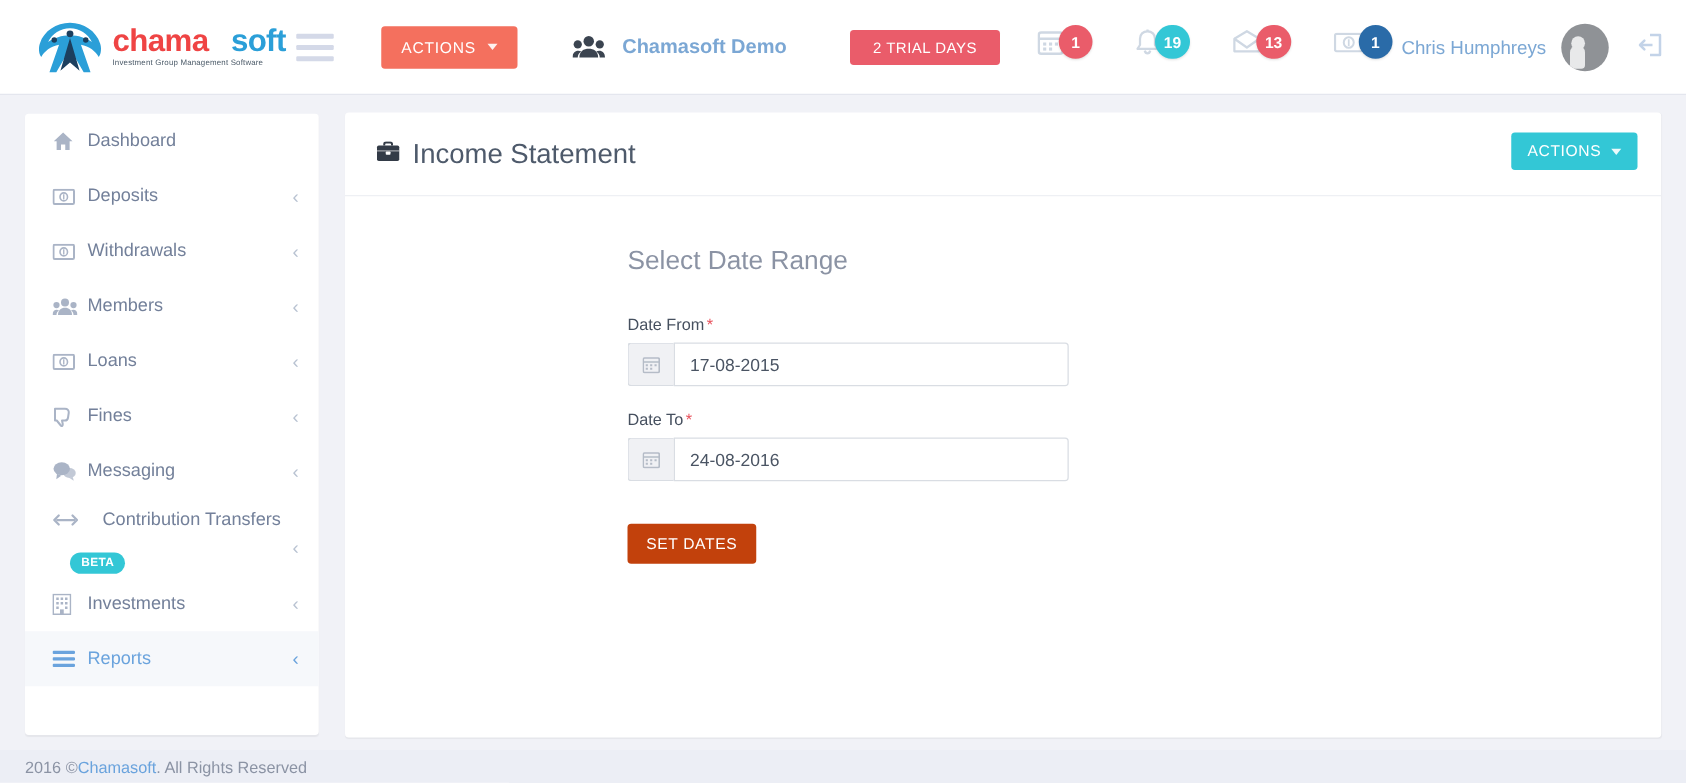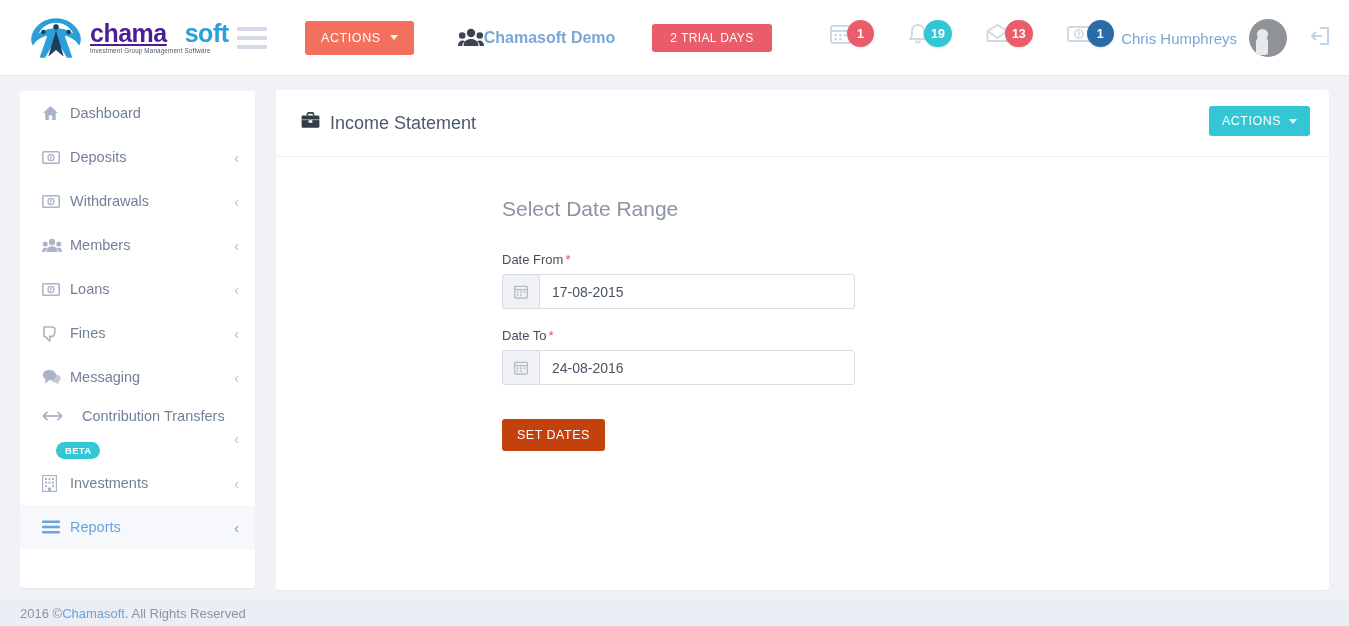--- a/index.html
+++ b/index.html
@@ -18,21 +18,21 @@
     border-bottom: 1px solid #e4e6ee;
     display: flex; align-items: center;
   }
   .logo-wrap {
     display: flex; align-items: center;
     margin-left: 28px; width: 175px;
   }
   .logo-mark { width: 56px; height: 46px; flex: 0 0 56px; }
   .logo-text { margin-left: 6px; line-height: 1; }
   .logo-word { font-size: 25px; font-weight: bold; letter-spacing: -0.5px; }
-  .logo-word .c1 { color: #4c1d95; text-decoration: underline; }
+  .logo-word .c1 { color: #ef4444; }
   .logo-word .c2 { color: #2b9fd8; margin-left: 18px; }
   .logo-tag {
     font-size: 6.3px; color: #4b5a68; letter-spacing: 0.15px;
     margin-top: 2px; white-space: nowrap;
   }
 
   .hamburger {
     margin-left: 34px; width: 30px; cursor: pointer;
   }
   .hamburger span {
@@ -52,21 +52,21 @@
   }
   .caret-dn {
     width: 0; height: 0;
     border-left: 4.5px solid transparent;
     border-right: 4.5px solid transparent;
     border-top: 5px solid currentColor;
     opacity: .9;
   }
 
   .group-wrap {
-    margin-left: 44px; display: flex; align-items: center; 
+    margin-left: 44px; display: flex; align-items: center; gap: 14px;
   }
   .group-name {
     color: #7ba7d4; font-size: 16px; font-weight: bold;
   }
   .trial-badge {
     margin-left: 37px;
     background: #ea5c6a; color: #fff;
     border-radius: 3px; height: 28px;
     padding: 0 18px; font-size: 12px; letter-spacing: .4px;
     display: flex; align-items: center; cursor: pointer;
@@ -157,21 +157,21 @@
     box-shadow: 0 1px 1px rgba(0,0,0,.05);
   }
   .panel-head {
     height: 67px; display: flex; align-items: center;
     padding: 0 19px 0 25px;
     border-bottom: 1px solid #eef0f4;
     position: relative;
   }
   .panel-title {
     display: flex; align-items: center; gap: 10px;
-    color: #4e5a6b; font-size: 18px;
+    color: #4e5a6b; font-size: 22px;
   }
   .btn-actions-panel {
     position: absolute; right: 19px; top: 16px;
     background: #33c7d6; color: #fff; border: none;
     border-radius: 3px; height: 30px; padding: 0 13px;
     font-size: 12.5px; letter-spacing: .5px;
     display: flex; align-items: center; gap: 8px; cursor: pointer;
   }
 
   .form-area { padding: 40px 0 0 226px; }

